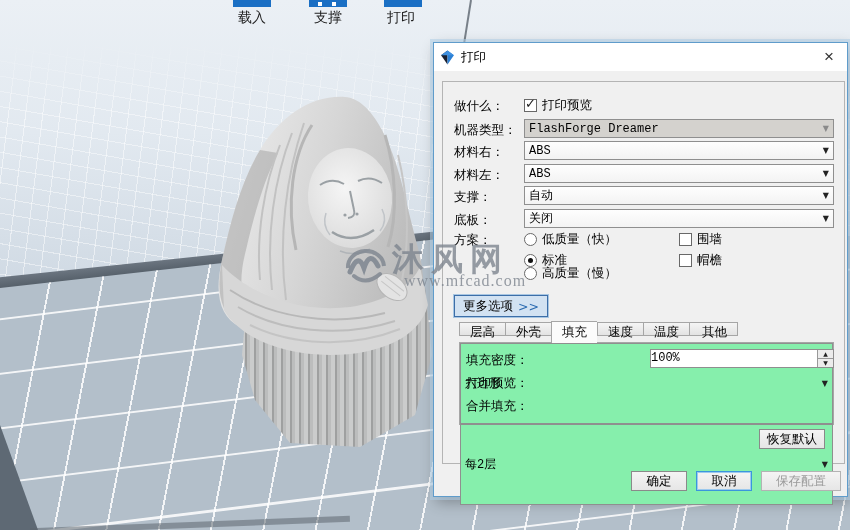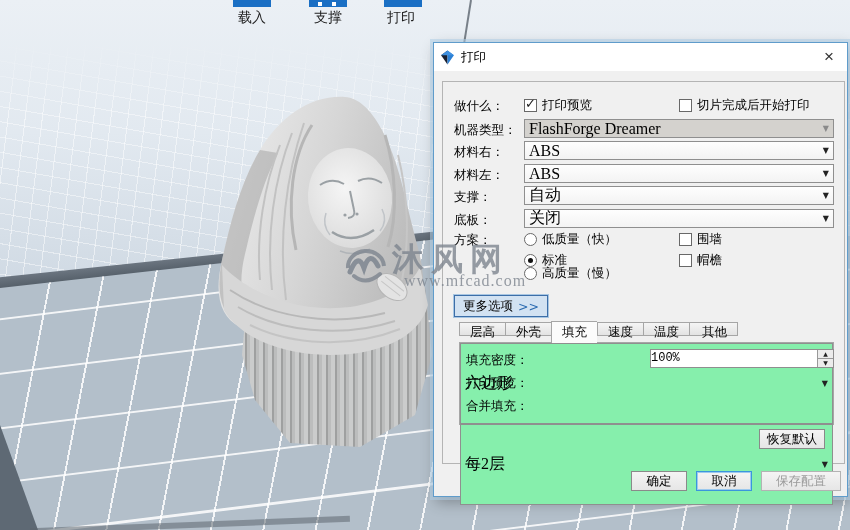--- a/index.html
+++ b/index.html
@@ -67,21 +67,21 @@
   .close-btn { margin-left:auto; width:24px; text-align:center; font-size:17px;
     font-family:"Liberation Sans",sans-serif; color:#333; cursor:pointer; line-height:24px; }
 
   .groupbox { position:absolute; left:8px; top:38px; width:403px; height:383px;
     border:1px solid #b4b4b4; }
 
   .row-label { position:absolute; left:20px; }
   .combo { position:absolute; left:90px; width:310px; height:19px;
     background:linear-gradient(#fefefe,#f3f3f3); border:1px solid #8f8f8f;
     display:flex; align-items:center; padding:0 4px; cursor:pointer; }
-  .combo .val { font-family:Liberation Serif, serif; font-size:16px; }
+  .combo .val { font-family:Liberation Mono, monospace; font-size:12px; }
   .combo .arrow { margin-left:auto; font-size:8px; color:#222;
     font-family:"DejaVu Sans",sans-serif; }
   .combo.disabled { background:#d4d2ce; }
   .combo.disabled .arrow { color:#8a8a8a; }
   .combo.gray { background:#86efac; }
 
   .cb { display:inline-flex; align-items:center; position:absolute; cursor:pointer; }
   .cb .box { width:13px; height:13px; background:#fff; border:1px solid #686868;
     margin-right:5px; position:relative; }
   .cb .box .chk { position:absolute; left:0px; top:-4px; font-size:13px; font-weight:bold;
@@ -229,24 +229,20 @@
 
   <div class="groupbox"></div>
 
   <span class="row-label" style="top:55px;">做什么：</span>
   <label class="cb checked" style="left:90px; top:54px;">
     <span class="box">
         <span class="chk">✓</span>
       </span>
     <span>打印预览</span>
   </label>
-  <label class="cb" style="left:245px; top:54px;">
-    <span class="box"></span>
-    <span>切片完成后开始打印</span>
-  </label>
 
   <span class="row-label" style="top:79px;">机器类型：</span>
   <div class="combo disabled" style="top:76px;">
     <span class="val">FlashForge Dreamer</span>
     <span class="arrow">▼</span>
   </div>
 
   <span class="row-label" style="top:101px;">材料右：</span>
   <div class="combo" style="top:98px;">
     <span class="val">ABS</span>

